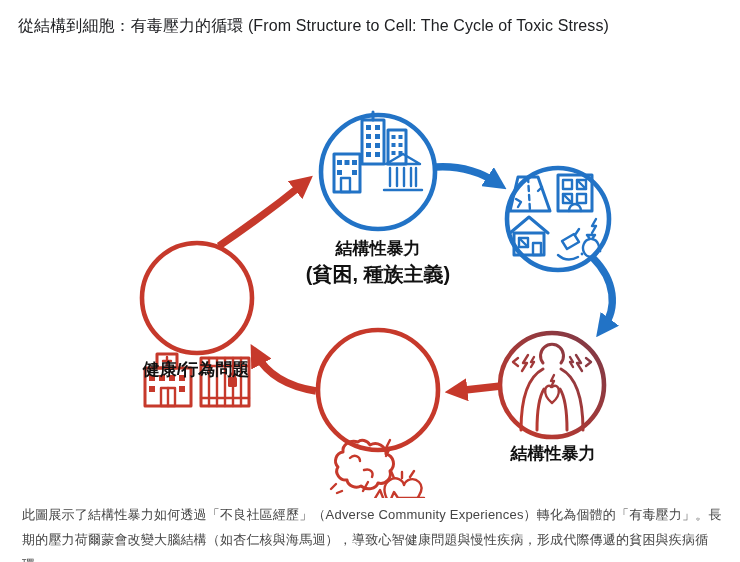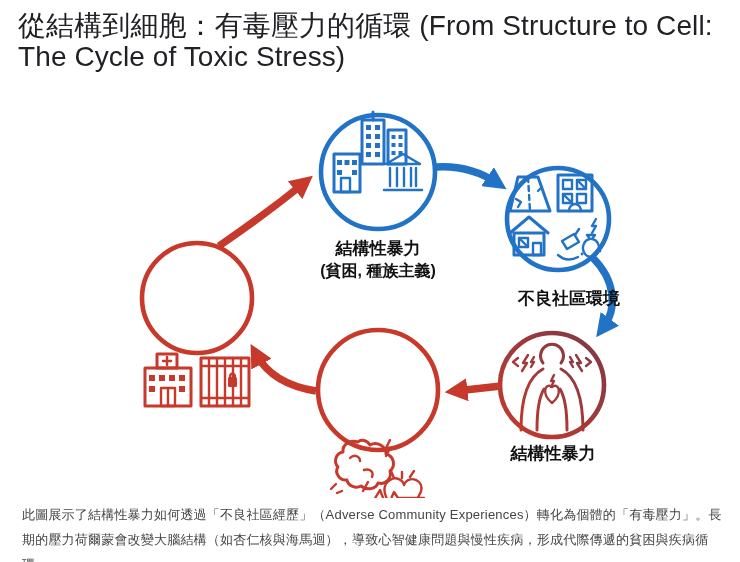--- a/index.html
+++ b/index.html
@@ -2,39 +2,39 @@
 <html style="--c-blue: #2273C6; --c-red: #C6392B; --c-maroon: #7C3A48; --c-text: #202124; --c-label_text: #111111; --c-caption_text: #454545; --c-background: #FFFFFF;"><head>
 <meta charset="utf-8">
 <style>
   html,body{margin:0;padding:0;background:#fff;}
   .page{
     position:relative;width:740px;height:562px;background:var(--c-background,#fff);
     font-family:"Liberation Sans","DejaVu Sans",sans-serif;overflow:hidden;
   }
   .title{
     position:absolute;left:18px;top:10px;width:704px;
-    font-size:28px;line-height:31px;color:var(--c-text,#202124);
+    font-size:16px;line-height:31px;color:var(--c-text,#202124);
     font-weight:400;letter-spacing:0.1px;
   }
   .diagram-svg{position:absolute;left:0;top:88px;}
   .ring{fill:#ffffff;stroke-width:4.6;}
   .stroke-blue{stroke:var(--c-blue);}
   .stroke-red{stroke:var(--c-red);}
   .fill-blue{fill:var(--c-blue);}
   .fill-red{fill:var(--c-red);}
   .arrow{fill:none;stroke-width:7.4;stroke-linecap:butt;}
   .icon{fill:none;stroke-width:3;stroke-linecap:round;stroke-linejoin:round;}
   .icon .thin{stroke-width:2.4;}
   .node-label{
     position:absolute;transform:translateX(-50%);width:240px;text-align:center;
     font-size:17px;font-weight:700;color:var(--c-label_text,#111);white-space:nowrap;
   }
   .node-sublabel{
     position:absolute;transform:translateX(-50%);width:240px;text-align:center;
-    font-size:16px;font-weight:700;color:var(--c-label_text,#111);white-space:nowrap;
+    font-size:20px;font-weight:700;color:var(--c-label_text,#111);white-space:nowrap;
   }
   .caption{
     position:absolute;left:22px;top:502px;width:700px;
     font-size:13px;line-height:25px;color:var(--c-caption_text,#454545);
     letter-spacing:0.2px;
   }
 </style>
 </head>
 <body>
 
@@ -149,17 +149,17 @@
       <path class="thin" d="M-29,4 V22"></path>
       <rect x="4" y="-26" width="48" height="48"></rect>
       <path class="thin" d="M4,-18 H52 M4,14 H52 M12,-26 V22 M20,-26 V22 M28,-26 V22 M36,-26 V22 M44,-26 V22"></path>
       <rect x="31" y="-7" width="9" height="10" rx="1.5" class="fill-red" stroke="none"></rect>
       <path class="thin" d="M33,-7 a2.5,3.5 0 0 1 5,0"></path>
     </g>
   </svg>
 
   <div class="node-label" style="left:378px;top:237px;">結構性暴力</div>
   <div class="node-sublabel" style="left:378px;top:261px;">(貧困, 種族主義)</div>
-  <div class="node-label" style="left:569px;top:287px;">不良社區環境</div>
   <div class="node-label" style="left:553px;top:442px;">結構性暴力</div>
+  <div class="node-label" style="left:196px;top:358px;">健康/行為問題</div>
 
   <div class="caption">此圖展示了結構性暴力如何透過「不良社區經歷」（Adverse Community Experiences）轉化為個體的「有毒壓力」。長期的壓力荷爾蒙會改變大腦結構（如杏仁核與海馬迴），導致心智健康問題與慢性疾病，形成代際傳遞的貧困與疾病循環。</div>
 </div>
 
 </body></html>

